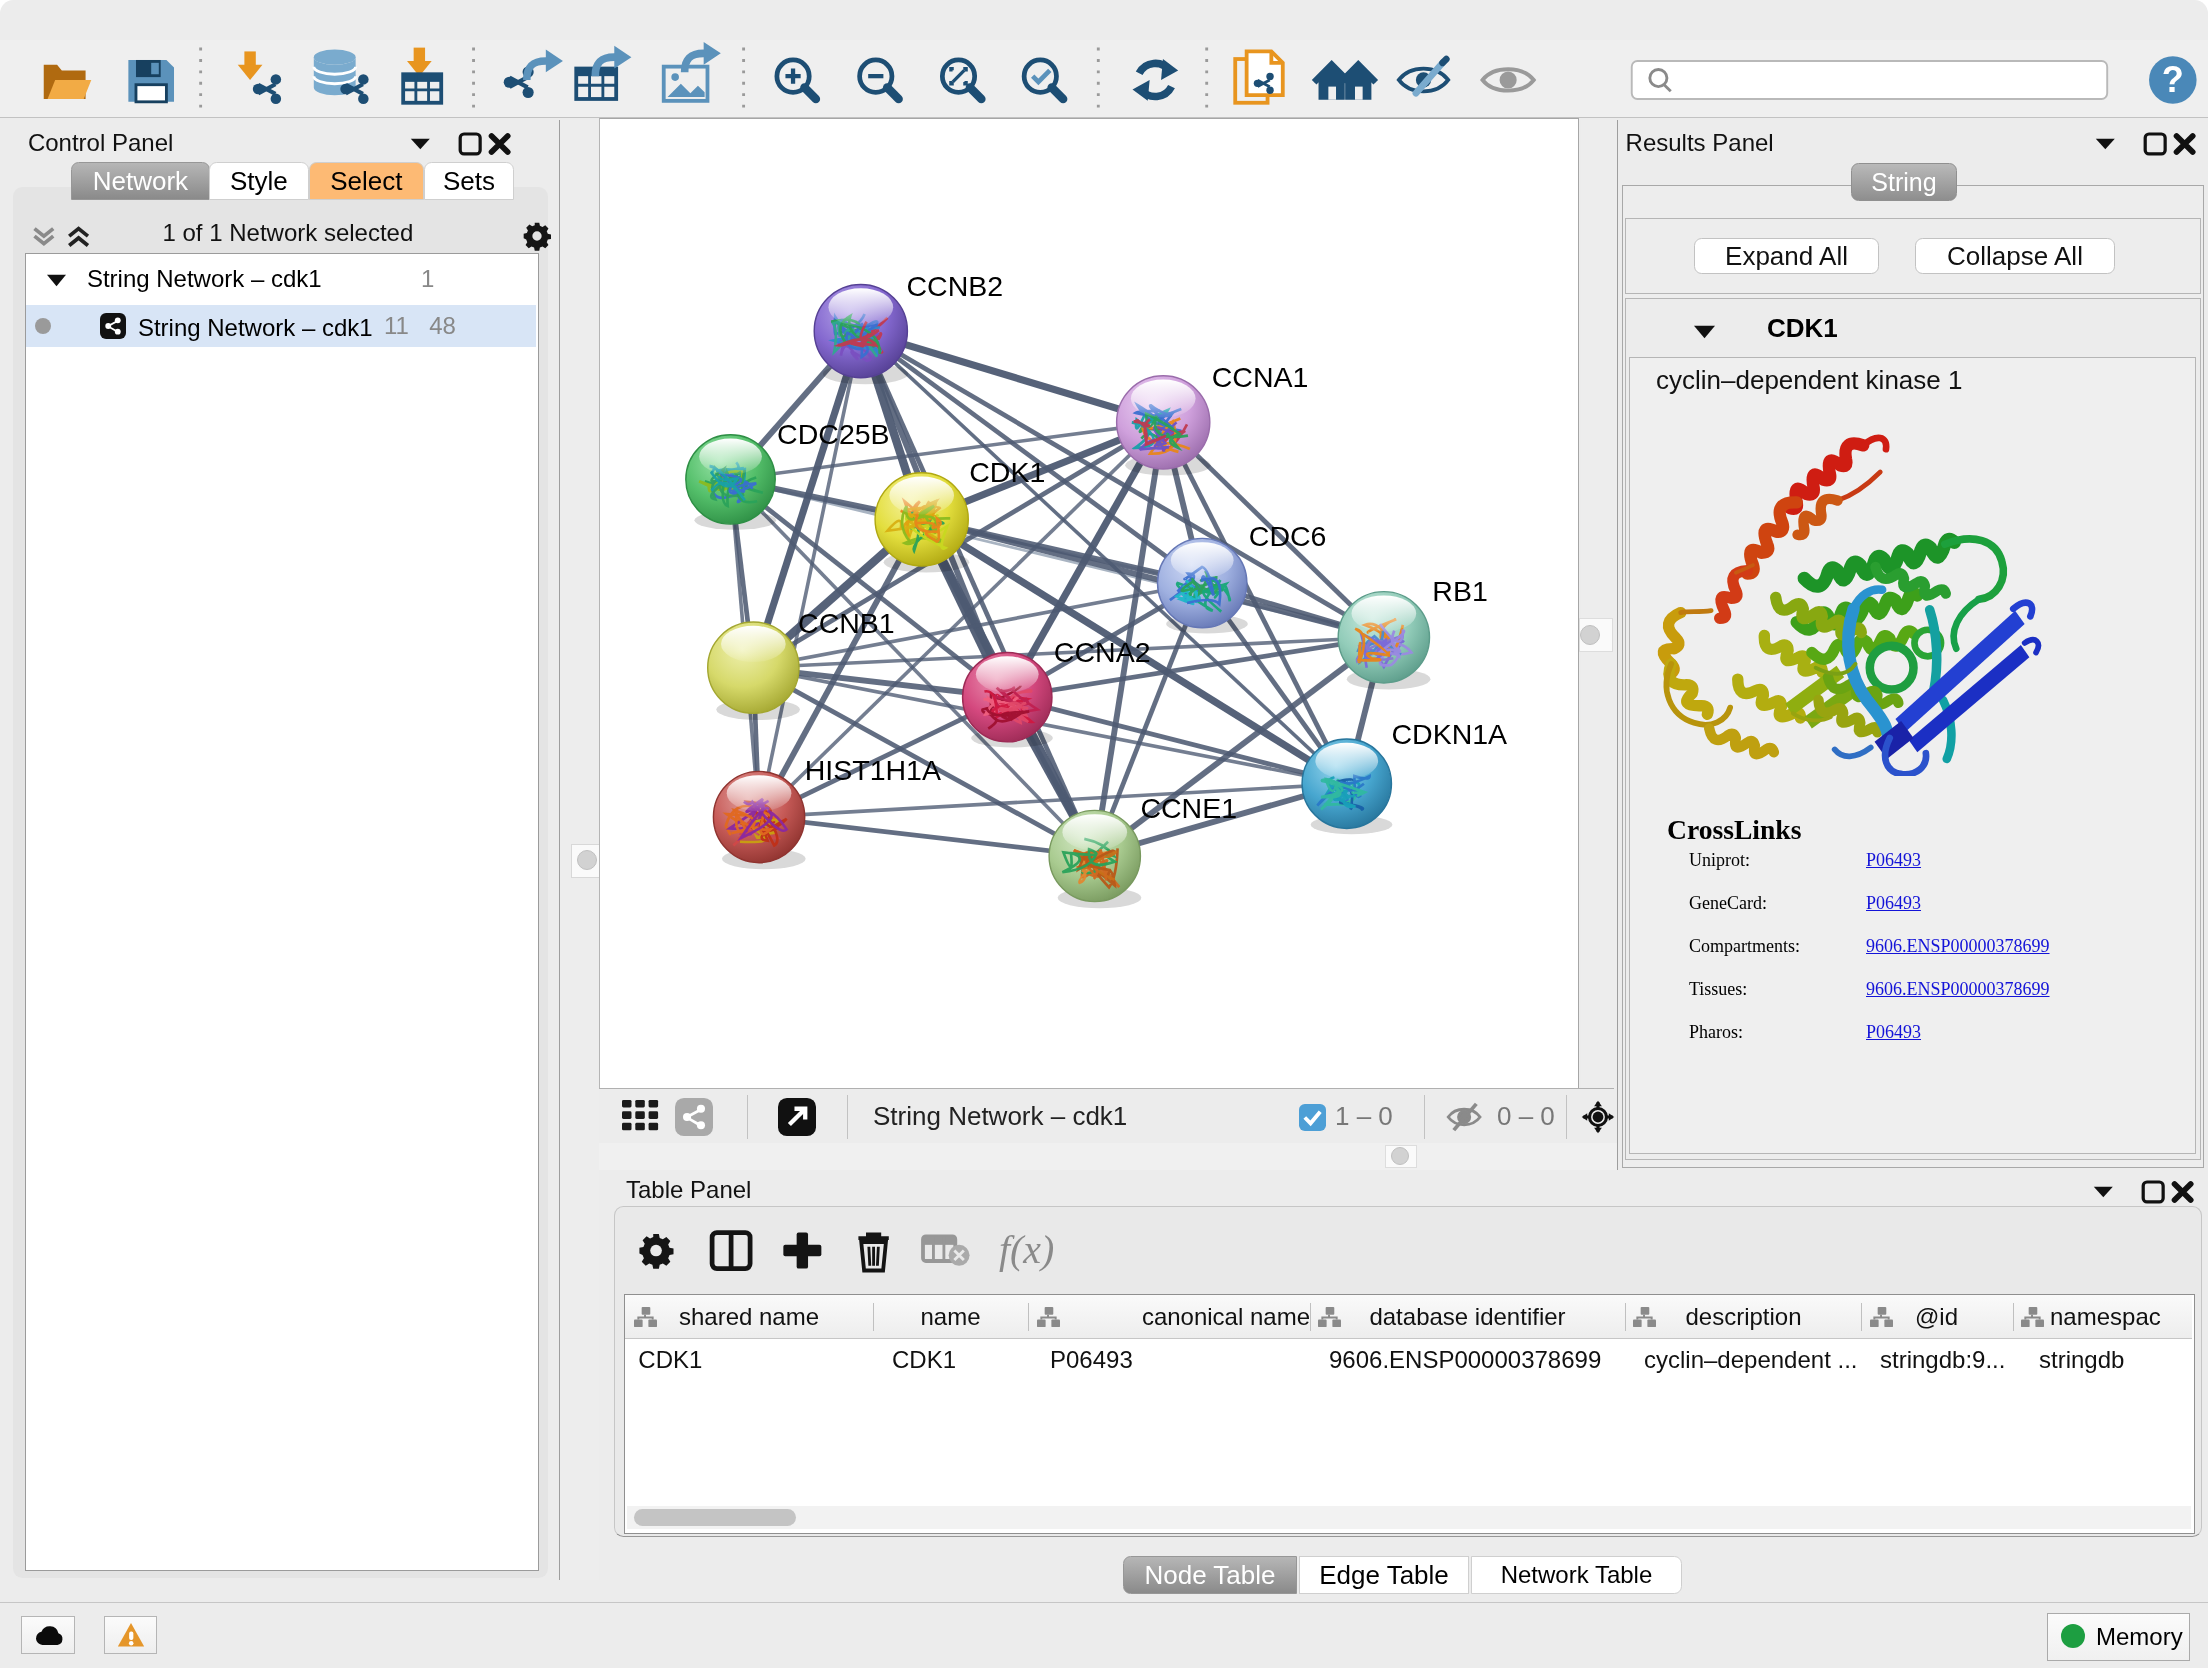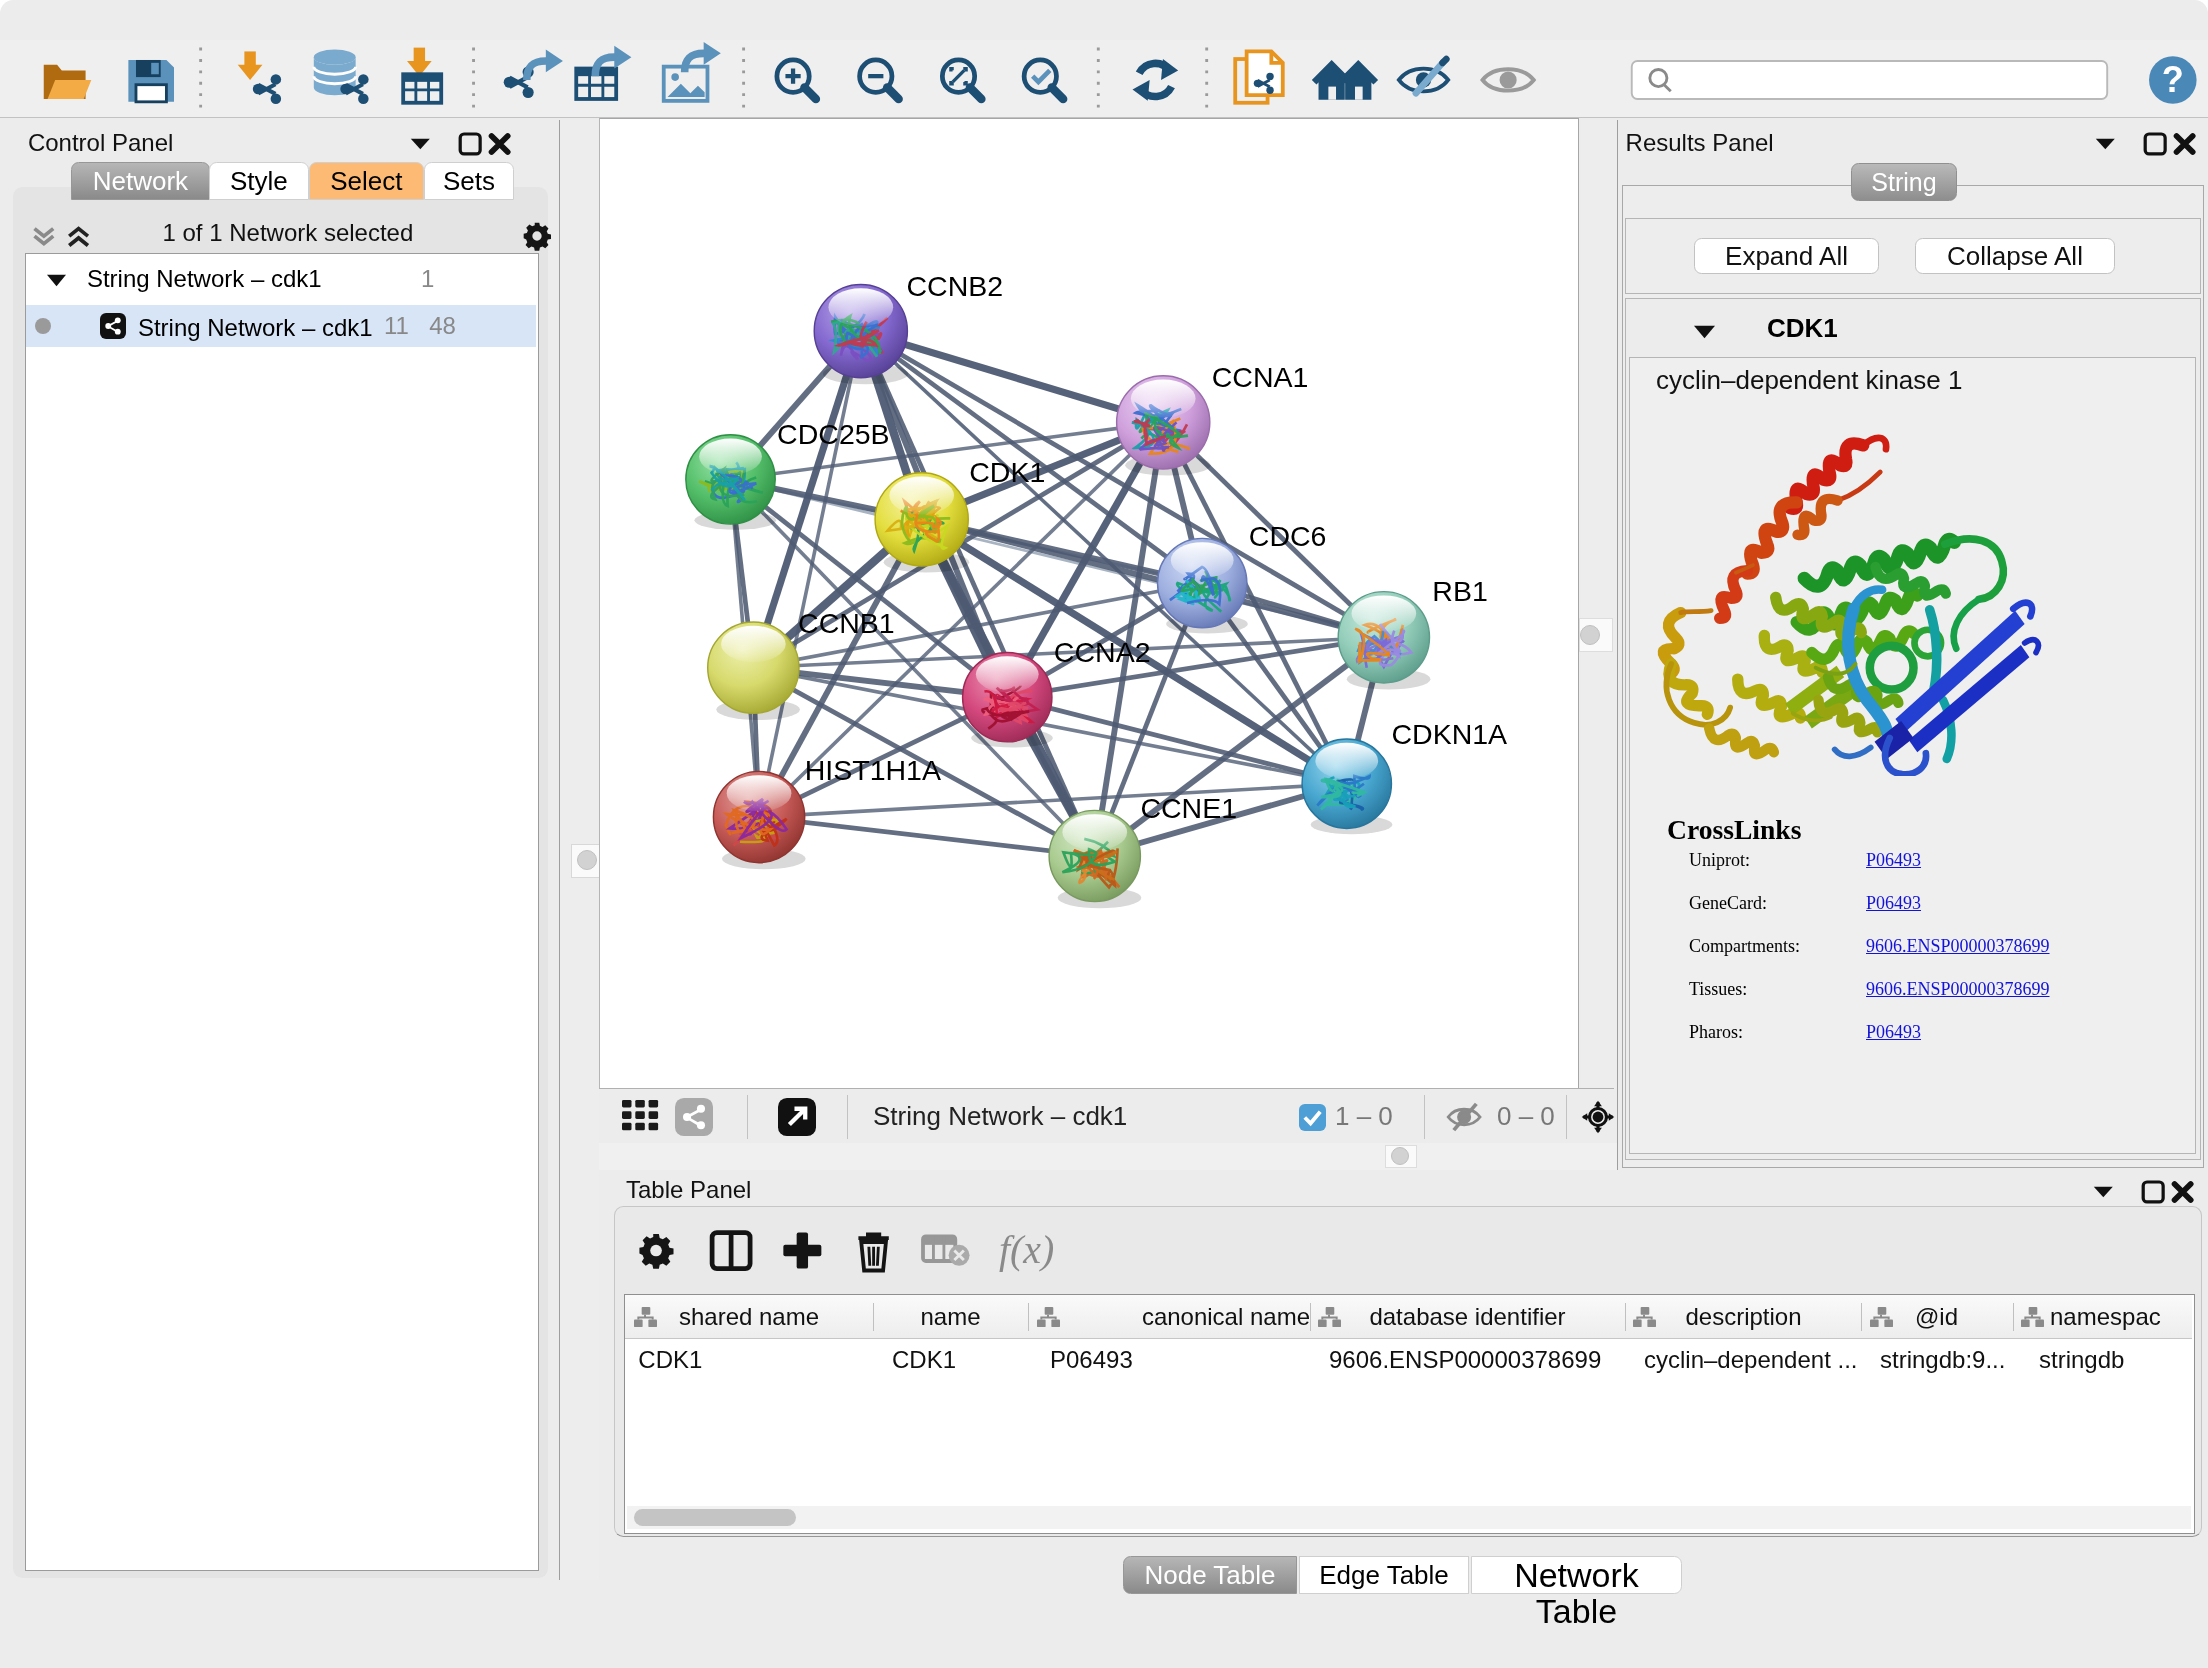--- a/index.html
+++ b/index.html
@@ -760,15 +760,33 @@
           <div class="abs" style="left:1019px;top:4.8px;font-size:24px;color:#111;white-space:nowrap;">cyclin–dependent ...</div>
           <div class="abs" style="left:1255px;top:4.8px;font-size:24px;color:#111;white-space:nowrap;">stringdb:9...</div>
           <div class="abs" style="left:1414px;top:4.8px;font-size:24px;color:#111;white-space:nowrap;">stringdb</div>
         </div>
    <div class="abs" style="left:1.9px;top:211px;width:1564px;height:23px;background:#f2f2f2;">
      <div class="abs" style="left:7.6px;top:2.9px;width:162px;height:17px;background:#c4c4c4;border-radius:8.6px;"></div>
    </div>
  </div>
  <div class="abs" style="left:524px;top:386px;width:174px;height:38px;background:linear-gradient(#b6b6b6,#8a8a8a);border:1px solid #979797;border-radius:7.6px 0 0 7.6px;color:#fff;font-size:26px;text-align:center;line-height:36px;">Node Table</div>
  <div class="abs" style="left:700px;top:386px;width:170px;height:38px;background:#fff;border:1px solid #cfcfcf;color:#000;font-size:26px;text-align:center;line-height:36px;">Edge Table</div>
- <div class="abs" style="left:872px;top:386px;width:211px;height:38px;background:#fff;border:1px solid #cfcfcf;border-radius:0 7.6px 7.6px 0;color:#000;font-size:34px;text-align:center;line-height:36px;">Network Table</div>
+ <div class="abs" style="left:872px;top:386px;width:211px;height:38px;background:#fff;border:1px solid #cfcfcf;border-radius:0 7.6px 7.6px 0;color:#000;font-size:24px;text-align:center;line-height:36px;">Network Table</div>
+</div>
+<div class="abs" style="left:0;top:1602px;width:2208px;height:67px;background:#ececec;border-top:1.9px solid #c6c6c6;">
+ <div class="abs" style="left:21px;top:13.3px;width:54px;height:38px;background:linear-gradient(#fbfbfb,#eee);border:1px solid #b5b5b5;">
+  <svg style="margin:6.7px 0 0 10.5px" width="32" height="23" viewBox="0 0 34 24">
+          <path fill="#0b0b0b" d="M10 22 a7 7 0 0 1 -1-13.9 A9.5 9.5 0 0 1 27 9.5 a6.5 6.5 0 0 1 -1 12.5 Z"></path>
+        </svg>
+ </div>
+ <div class="abs" style="left:104px;top:13.3px;width:53px;height:38px;background:linear-gradient(#fbfbfb,#eee);border:1px solid #b5b5b5;">
+  <svg style="margin:3.8px 0 0 10.5px" width="30" height="28.5" viewBox="0 0 32 30">
+          <path d="M16 2 L30 27 L2 27 Z" fill="#e5962a"></path>
+          <rect x="14" y="11" width="4.5" height="9" rx="2" fill="#fff"></rect>
+          <circle cx="16.2" cy="23.4" r="2.4" fill="#fff"></circle>
+        </svg>
+ </div>
+ <div class="abs" style="left:2047px;top:9.5px;width:143px;height:48px;background:linear-gradient(#fbfbfb,#f0f0f0);border:1.9px solid #aaa;">
+   <div class="abs" style="left:13.3px;top:10.5px;width:24px;height:24px;border-radius:50%;background:#1d9e41;"></div>
+   <span class="abs" style="left:48px;top:9.5px;font-size:24px;color:#000;">Memory</span>
+ </div>
 </div>
 </div>
 
 </body></html>

